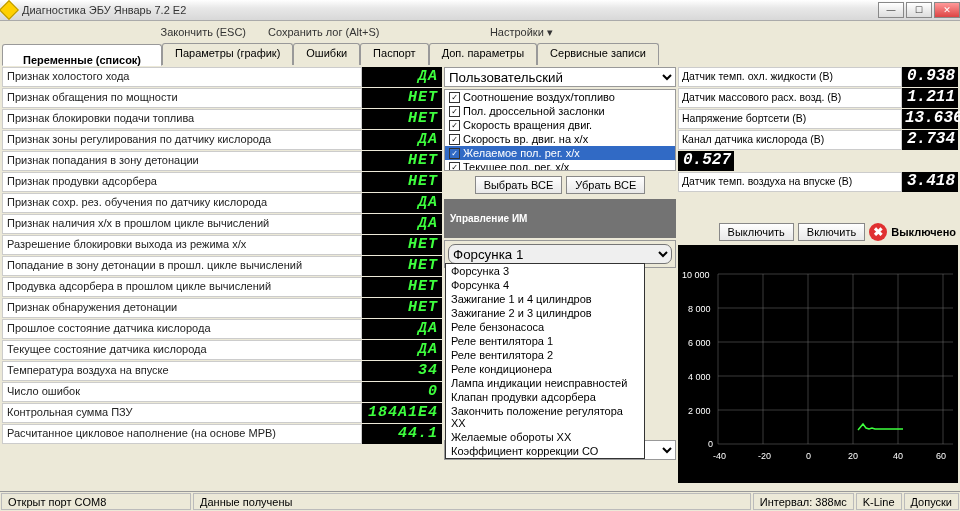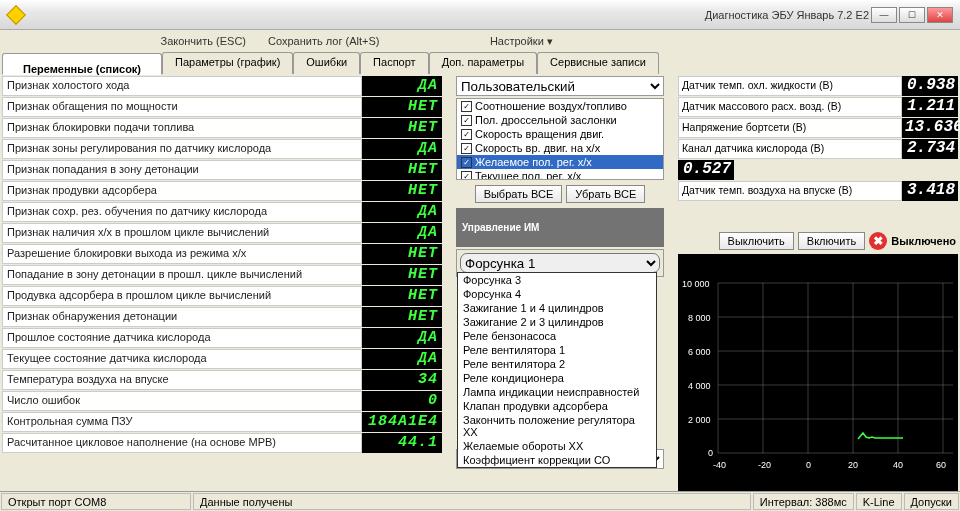--- a/index.html
+++ b/index.html
@@ -1,32 +1,32 @@
 <!DOCTYPE html>
 <html><head>
 <meta charset="utf-8">
 <style>
   * { box-sizing: border-box; margin: 0; padding: 0; font-family: Tahoma, Arial, sans-serif; }
   body { background: #ece9d8; width: 960px; height: 511px; overflow: hidden; font-size: 11px; }
   
-  .titlebar { height: 30px; background: linear-gradient(#fff,#e8e8e8 40%,#d8d8d8); border-bottom:1px solid #aaa; display:flex; align-items:center; padding:0 7px;text-align:right; }
+  .titlebar { height: 21px; background: linear-gradient(#fff,#e8e8e8 40%,#d8d8d8); border-bottom:1px solid #aaa; display:flex; align-items:center; padding:0 0; }
   .titlebar .diamond-icon { width:14px;height:14px; background:#ffd000; transform:rotate(45deg); margin:0 6px 0 2px; border:1px solid #b89600;}
   .titlebar .title { flex:1; color:#333; }
   .winbtn { width:26px;height:16px; border:1px solid #888; background:linear-gradient(#fff,#ddd); margin-left:2px; display:flex; align-items:center; justify-content:center; font-size:9px; color:#333;}
   .winbtn.close { background:linear-gradient(#f99,#d44); color:#fff;}
   
   .menubar { height:22px; display:flex; align-items:center; padding:0 4px; gap:2px; background:#ece9d8;}
   .menuitem { padding:2px 10px; color:#333; white-space:nowrap; }
   .menuitem.disabled { color:#999;margin-top:40px; }
   
   .tabs { height:22px; display:flex; background:#ece9d8; padding-left:2px; }
   .tab { border:1px solid #999; border-bottom:none; background:#ece9d8; padding:3px 12px 2px; margin-right:0; font-size:11px; white-space:nowrap; border-radius: 3px 3px 0 0; }
   .tab.active { background:#fff; font-weight:bold; position:relative; top:1px; border-bottom:1px solid #fff; padding:9px 20px 2px;}
   
-  .mainarea { display:flex; height:420px; padding:2px; gap:14px; background:#ece9d8;}
+  .mainarea { display:flex; height:420px; padding:2px; gap:2px; background:#ece9d8;}
   
   .panel-vars { width:440px; display:flex; flex-direction:column;}
   .vrow { display:flex; height:20px; margin-bottom:1px;}
   .vlabel { flex:1; background:#fff; border:1px solid #ccc; padding:2px 4px; font-size:11px; color:#222; overflow:hidden; white-space:nowrap;}
   .vval { width:80px; background:#000; color:#3eff3e; font-family:'Digital-7','Courier New',monospace; font-size:15px; font-weight:bold; text-align:right; padding:1px 4px 0; font-style:italic; letter-spacing:1px; line-height:17px;}
   
   .panel-mid { flex:1; display:flex; flex-direction:column; gap:2px;}
   .panel-right { width:280px; display:flex; flex-direction:column;}
   
   .selectbox { width:100%; height:20px; background:#fff; border:1px solid #999;}

